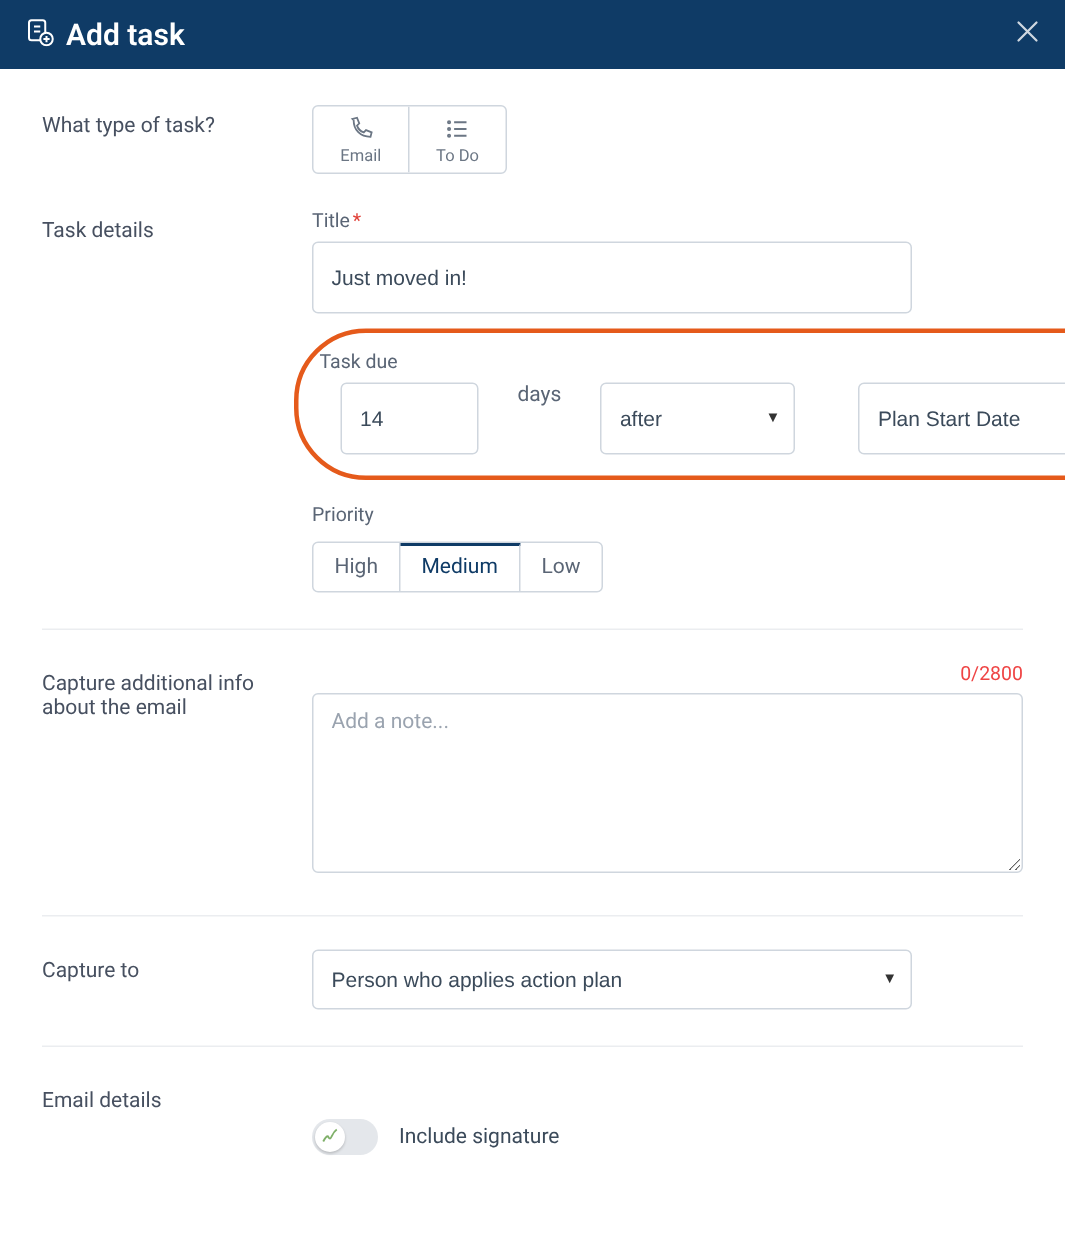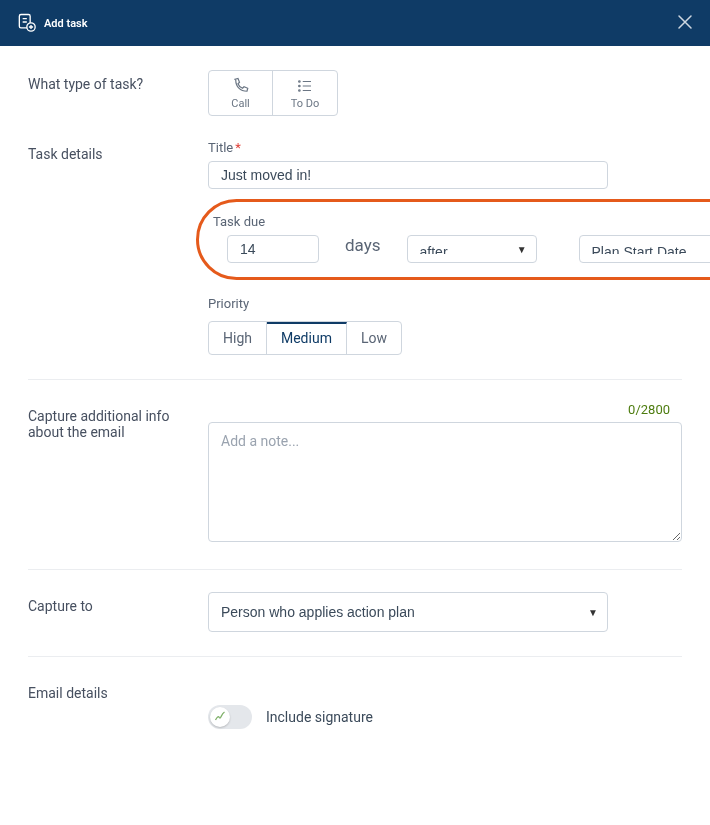--- a/index.html
+++ b/index.html
@@ -14,21 +14,21 @@
   .header {
     background: #0f3b66;
     color: #fff;
     height: 46px;
     display: flex;
     align-items: center;
     padding: 0 16px;
     justify-content: space-between;
   }
   .header-left { display: flex; align-items: center; gap: 8px; }
-  .header-title { font-size: 11px; font-weight: 600; }
+  .header-title { font-size: 20px; font-weight: 600; }
   .close-icon { cursor: pointer; opacity: 0.8; }
   .content {
     padding: 24px 28px;
   }
   .row {
     display: flex;
     margin-bottom: 24px;
   }
   .row-label {
     width: 180px;
@@ -63,21 +63,21 @@
     margin-bottom: 6px;
   }
   .req { color: #e03e36; margin-left: 2px; }
   .text-input, .num-input, .select {
     border: 1px solid #cfd6de;
     border-radius: 4px;
     padding: 8px 12px;
     font-size: 14px;
     color: #3b4a5a;
     background: #fff;
-    height: 28px;
+    height: 48px;
   }
   .title-input { width: 400px; }
   .num-input { width: 92px; }
   .select {
     appearance: none;
     background: #fff;
     padding-right: 28px;
     position: relative;
   }
   .select-wrap {
@@ -88,21 +88,21 @@
     position: absolute;
     right: 10px;
     top: 50%;
     transform: translateY(-50%);
     pointer-events: none;
     color: #333;
     font-size: 10px;
   }
   .days-label {
     margin: 0 10px;
-    font-size: 17px;
+    font-size: 14px;
     color: #5a6575;
   }
   .taskdue-inner {
     display: flex;
     align-items: flex-start;
     gap: 16px;
     margin-left: 16px;
   }
   .highlight-oval {
     border: 3px solid #e55a1b;
@@ -128,24 +128,24 @@
   .priority-btn:last-child { border-right: none; }
   .priority-btn.selected {
     color: #0f3b66;
     border-top: 2px solid #0f3b66;
     padding-top: 6px;
   }
   .divider { border-top: 1px solid #ebedf0; margin: 0 0 22px; }
   .note-row { position: relative; }
   .charcount {
     position: absolute;
-    right: 12px;
+    right: 0;
     top: 0;
     font-size: 13px;
-    color: #4d7c0f;
+    color: #ef4444;
   }
   textarea.note {
     width: 100%;
     height: 120px;
     border: 1px solid #cfd6de;
     border-radius: 4px;
     padding: 10px 12px;
     font-family: inherit;
     font-size: 14px;
     color: #3b4a5a;
@@ -229,21 +229,21 @@
   <div class="row">
     <div class="row-label">What type of task?</div>
     <div class="row-body">
       <div class="type-tabs">
         <div class="type-tab">
           <span class="type-icon">
             <svg width="18" height="18" viewBox="0 0 24 24" fill="none" stroke="#6b7684" stroke-width="1.6">
                 <path d="M5 4c0 9 6 15 15 15l1-4-5-2-2 2c-3-1-5-3-6-6l2-2-2-5-4 1z"></path>
               </svg>
           </span>
-          <span>Call</span>
+          <span>Email</span>
         </div>
         <div class="type-tab">
           <span class="type-icon">
             <svg width="18" height="18" viewBox="0 0 24 24" fill="none" stroke="#6b7684" stroke-width="1.6">
                 <path d="M9 6h11M9 12h11M9 18h11"></path>
                 <circle cx="4.5" cy="6" r="1"></circle>
                 <circle cx="4.5" cy="12" r="1"></circle>
                 <circle cx="4.5" cy="18" r="1"></circle>
               </svg>
           </span>

